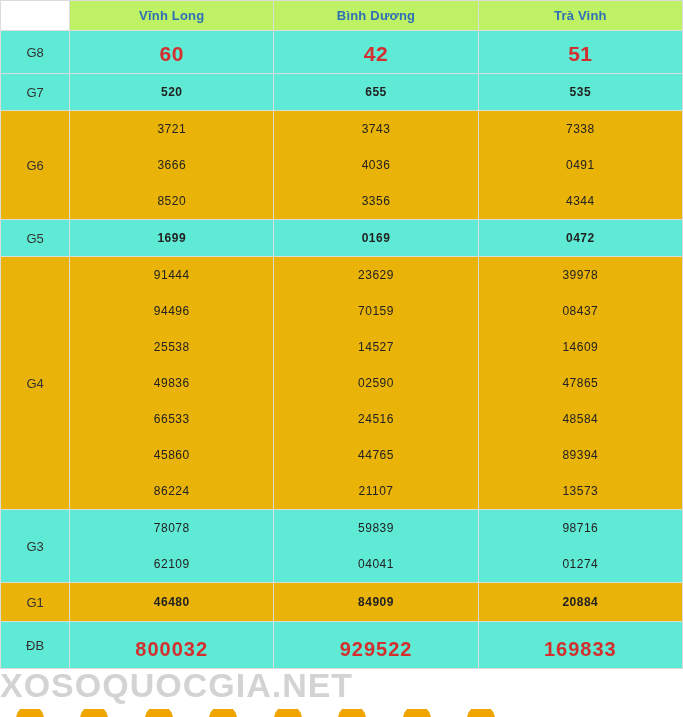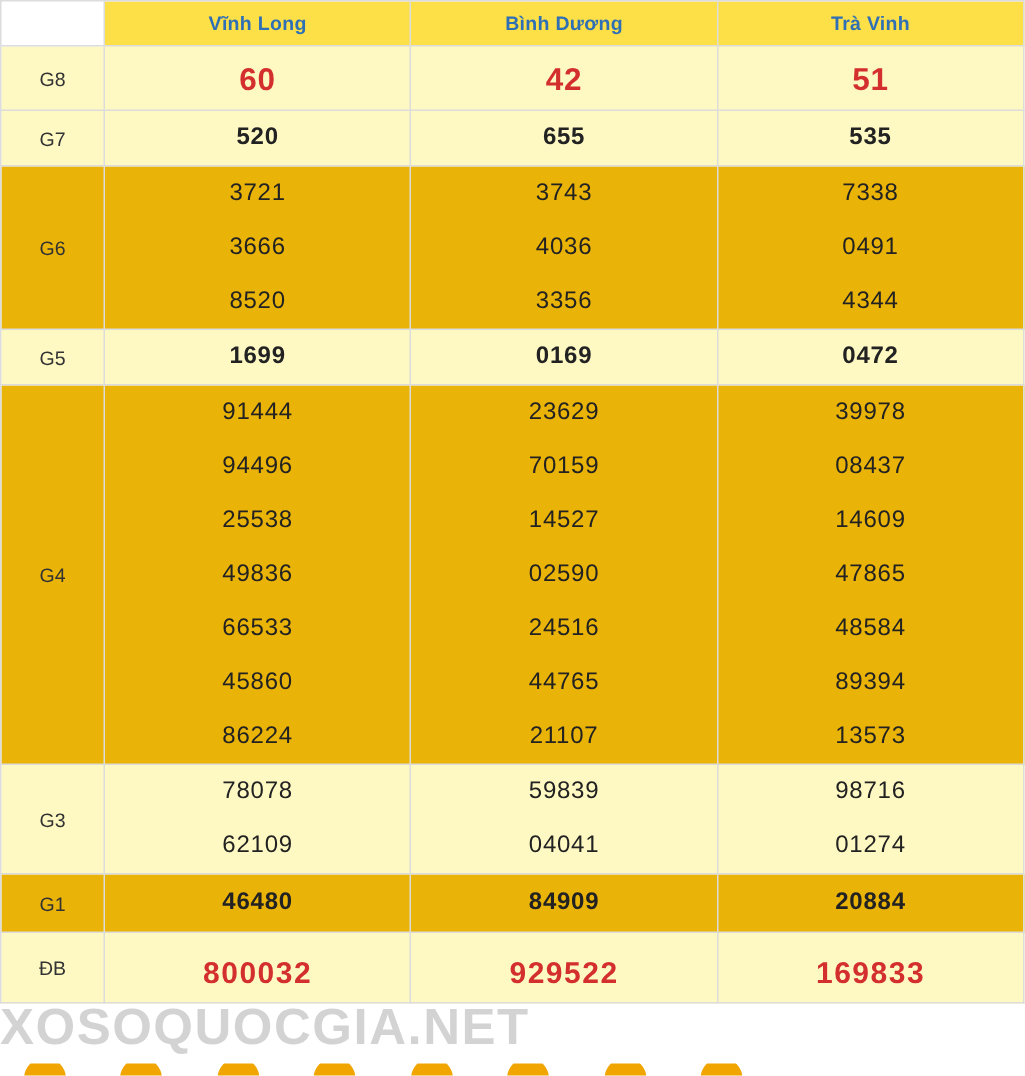--- a/index.html
+++ b/index.html
@@ -29,40 +29,40 @@
 
   table.lottery th,
   table.lottery td {
     border: 1px solid #dcdcdc;
     text-align: center;
     vertical-align: middle;
     padding: 0;
   }
   thead th {
     height: 29px;
-    background: #fde047;
+    background: #bef264;
     font-size: 13px;
     font-weight: bold;
     color: #2f6fb5;
     letter-spacing: 0.2px;
   }
   thead th.corner {
     background: #ffffff;
   }
   td.rowlabel {
     background: inherit;
     font-size: 13px;
     color: #333333;
     font-weight: normal;
   }
-  tr.shade td { background: #fef9c3; }
+  tr.shade td { background: #5eead4; }
   tr.plain td { background: #eab308; }
 
   .num {
-    font-size: 16px;
+    font-size: 12px;
     color: #222222;
     line-height: 36px;
     letter-spacing: 0.5px;
   }
   .num.big {
     font-size: 21px;
     font-weight: bold;
     color: #d32f2f;
     line-height: 40px;
   }

